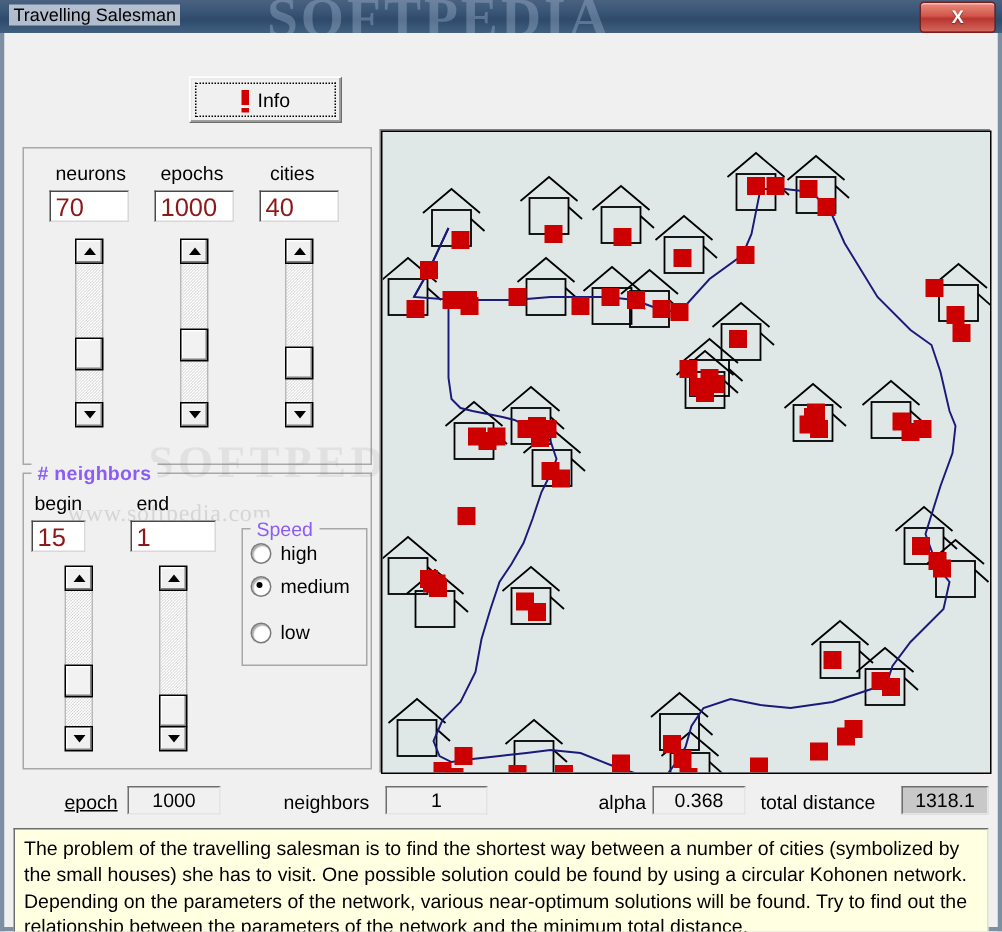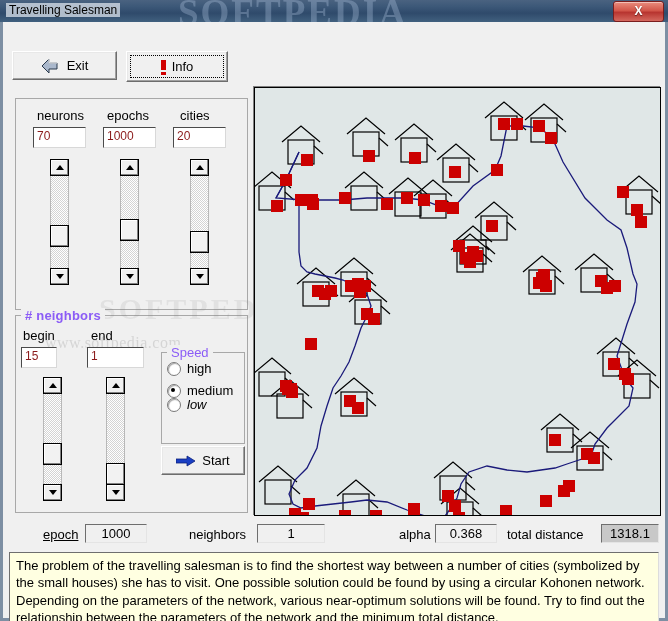--- a/index.html
+++ b/index.html
@@ -143,21 +143,21 @@
     user-select: none;
   }
   .txtbox {
     position: absolute;
     background: #ffffff;
     border: 1px solid #808080;
     border-top-color: #4a4a4a; border-left-color: #4a4a4a;
     border-right-color: #d8d8d8; border-bottom-color: #d8d8d8;
     box-sizing: border-box;
     font-family: "Liberation Sans", sans-serif;
-    font-size: 12px; color: #8b1a1a;
+    font-size: 17px; color: #8b1a1a;
     padding: 1px 0 0 3px;
     outline: none;
   }
 
   
   .vscroll {
     position: absolute;
     width: 19px;
     background: #ffffff;
     box-sizing: border-box;
@@ -293,48 +293,39 @@
 
   <div class="titlebar">
     <div class="titlebar-watermark">SOFTPEDIA</div>
     <div class="titlebar-text">Travelling Salesman</div>
     <div class="close-btn">X</div>
   </div>
 
   <div class="client">
     <div class="inner">
 
-      <div class="btn3d btn-exit">
-        <div class="btn-content">
-          <svg class="ico-exit" viewBox="0 0 20 16">
-            <polygon points="1,8 8,1 8,5 16,5 16,11 8,11 8,15" fill="#aab8cc" stroke="#2b3a4d" stroke-width="1"></polygon>
-            <polyline points="8,1 8,5 16,5" fill="none" stroke="#ffffff" stroke-width="1"></polyline>
-          </svg>
-          <span>Exit</span>
-        </div>
-      </div>
 
       <div class="btn3d btn-info">
         <div class="btn-inner-focus">
           <div class="btn-content">
             <span class="ico-excl"></span>
             <span>Info</span>
           </div>
         </div>
       </div>
 
       <div class="groupbox gb-params"></div>
 
       <div class="lbl" style="left:34px; top:86px;">neurons</div>
       <div class="lbl" style="left:104px; top:86px;">epochs</div>
       <div class="lbl" style="left:177px; top:86px;">cities</div>
 
       <div class="txtbox" style="left:30px; top:105px; width:53px; height:21px;">70</div>
       <div class="txtbox" style="left:100px; top:105px; width:53px; height:21px;">1000</div>
-      <div class="txtbox" style="left:170px; top:105px; width:53px; height:21px;">20</div>
+      <div class="txtbox" style="left:170px; top:105px; width:53px; height:21px;">40</div>
 
       <div class="vscroll" style="left:47px; top:137px; height:126px;">
         <div class="vs-track"></div>
         <div class="vs-btn up">
             <span class="arr-up"></span>
           </div>
         <div class="vs-thumb" style="top:66px;"></div>
         <div class="vs-btn down">
             <span class="arr-dn"></span>
           </div>
@@ -401,33 +392,25 @@
       <div class="gb-title gb-title-speed">Speed</div>
 
       <div class="radio-row" style="left:164px; top:339px;">
         <span class="radio-dot"></span>
         <span>high</span>
       </div>
       <div class="radio-row" style="left:164px; top:361px;">
         <span class="radio-dot on"></span>
         <span>medium</span>
       </div>
-      <div class="radio-row" style="left:164px; top:375px;font-style:italic;">
+      <div class="radio-row" style="left:164px; top:392px;">
         <span class="radio-dot"></span>
         <span>low</span>
       </div>
 
-      <div class="btn3d btn-start">
-        <div class="btn-content">
-          <svg class="arrow-right" viewBox="0 0 20 12">
-            <polygon points="0,4 11,4 11,1 19,6 11,11 11,8 0,8" fill="#1a3fc4" stroke="#0a1f7a" stroke-width="0.8"></polygon>
-          </svg>
-          <span>Start</span>
-        </div>
-      </div>
 
 
       <div class="canvas-frame">
         <svg width="405" height="427" viewBox="0 0 405 427">
           <g stroke="#000" stroke-width="1.2" fill="none">
             <g>
                 <rect x="33" y="52" width="26" height="24"></rect>
                 <polyline points="27,54 46,38 65,54"></polyline>
                 <line x1="59" y1="58" x2="68" y2="66"></line>
               </g>

